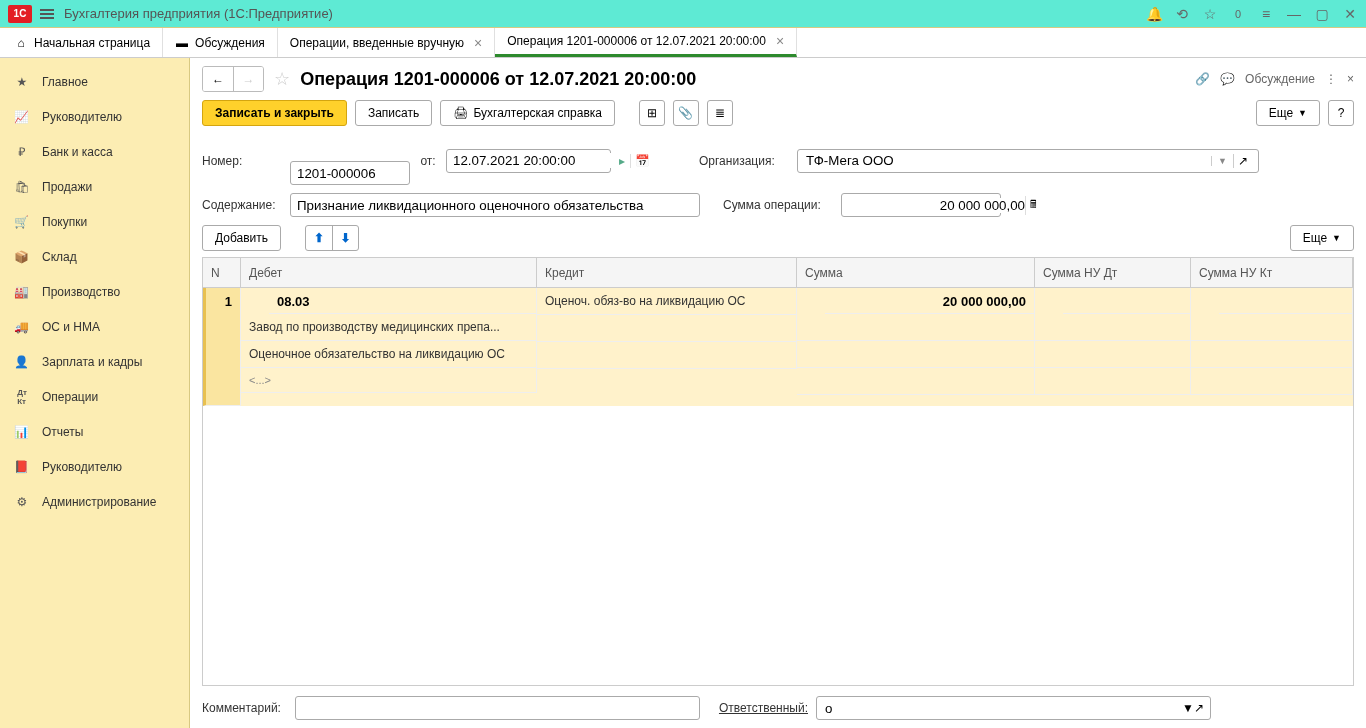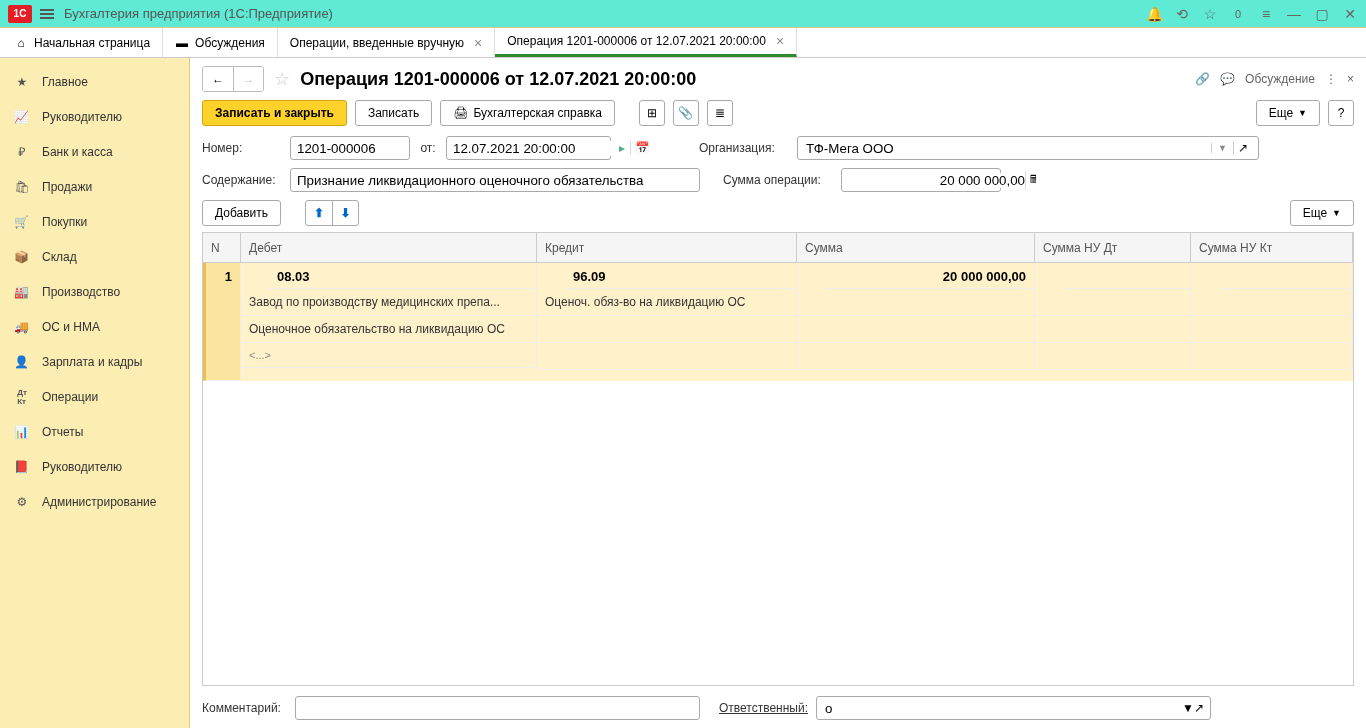--- a/index.html
+++ b/index.html
@@ -53,21 +53,21 @@
 
 
 .form-row { display: flex; align-items: center; gap: 8px; margin-bottom: 8px; }
 .form-label { color: #333; }
 .form-label-num { width: 80px; }
 .form-label-ot { width: 20px; text-align: center; }
 .form-label-org { width: 90px; }
 .form-label-sod { width: 80px; }
 .form-label-summ { width: 110px; }
 .input { height: 24px; border: 1px solid #aaa; border-radius: 3px; padding: 0 6px; background: #fff; }
-.input-num { width: 120px; }
+.input-num { width: 120px; margin-top: 25px; }
 .input-date { width: 165px; display: flex; align-items: center; }
 .input-date input { border: none; flex: 1; outline: none; }
 .input-date .cal { padding: 0 4px; cursor: pointer; color: #666; border-left: 1px solid #ddd; }
 .input-org { width: 462px; display: flex; align-items: center; }
 .input-org input { border: none; flex: 1; outline: none; padding: 0 2px; }
 .input-org .dd { padding: 0 6px; border-left: 1px solid #ccc; cursor: pointer; color: #888; font-size: 9px; }
 .input-org .open { padding: 0 4px; border-left: 1px solid #ccc; cursor: pointer; }
 .input-sod { width: 410px; }
 .input-sum { width: 160px; text-align: right; display: flex; align-items: center; }
 .input-sum input { border: none; flex: 1; text-align: right; outline: none; }
@@ -302,21 +302,20 @@
       <div class="tbody">
         <div class="trow trow-active">
           <div class="td td-n" style="display:flex;align-items:flex-start;justify-content:flex-end;padding-top:6px;height:118px">1</div>
           <div style="width:296px">
             <div class="td td-main">08.03</div>
             <div class="td-sub">Завод по производству медицинских препа...</div>
             <div class="td-sub">Оценочное обязательство на ликвидацию ОС</div>
             <div class="td-sub td-ellipsis">&lt;...&gt;</div>
           </div>
           <div style="width:260px">
-            <div class="td td-main">96.09</div>
             <div class="td-sub">Оценоч. обяз-во на ликвидацию ОС</div>
             <div class="td-sub">&nbsp;</div>
             <div class="td-sub">&nbsp;</div>
           </div>
           <div style="width:238px">
             <div class="td td-main" style="text-align:right">20 000 000,00</div>
             <div class="td-sub">&nbsp;</div>
             <div class="td-sub">&nbsp;</div>
             <div class="td-sub">&nbsp;</div>
           </div>

